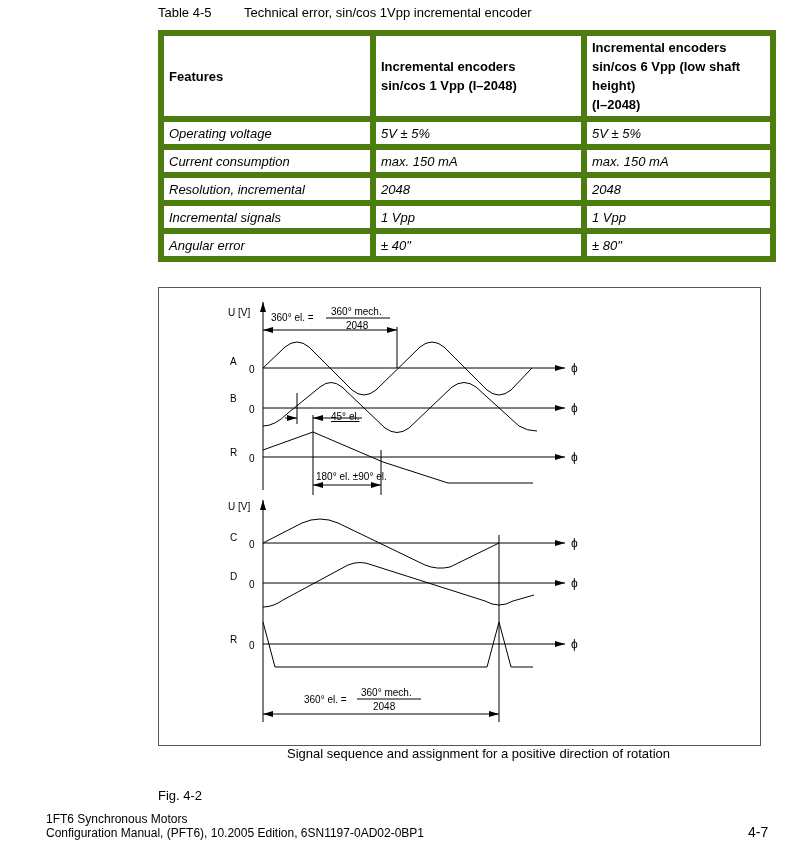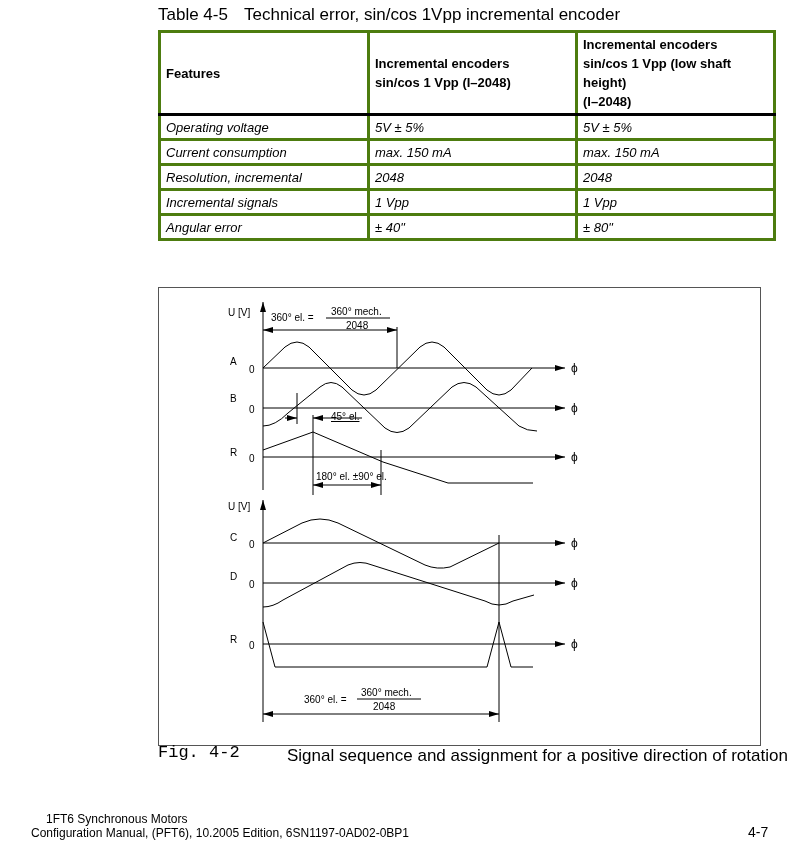--- a/index.html
+++ b/index.html
@@ -1,20 +1,20 @@
 <!DOCTYPE html>
 <html><head>
 <meta charset="utf-8">
 <style>
   html,body{margin:0;padding:0;background:#fff;}
   body{width:793px;height:844px;position:relative;font-family:"Liberation Sans",sans-serif;color:#000;overflow:hidden;}
   .abs{position:absolute;}
-  .caption{font-size:17px;}
+  .caption{font-size:13px;}
   table.spec{position:absolute;left:158px;top:30px;width:618px;border-collapse:collapse;font-size:13px;}
-  table.spec td, table.spec th{border:3px solid #4d7c0f;padding:2px 5px;text-align:left;vertical-align:middle;}
+  table.spec td, table.spec th{border:6px solid #4d7c0f;padding:2px 5px;text-align:left;vertical-align:middle;}
   table.spec th{font-weight:bold;line-height:19px;padding:2px 5px;}
   table.spec thead tr{border-bottom:3px solid #000;}
   table.spec thead th{border-bottom:3px solid #000;}
   table.spec td{height:18px;font-style:italic;}
   .col1{width:196px;margin-top:10px;}
   .col2{width:195px;}
   svg text{font-family:"Liberation Sans",sans-serif;}
   .footer{font-size:12px;margin-left:16px;}
 </style>
 </head>
@@ -28,21 +28,21 @@
 <table class="spec">
   <thead>
     <tr style="height:80px;">
       <th class="col1"><span>Features</span></th>
       <th class="col2">
         <div>Incremental encoders</div>
         <div>sin/cos 1 Vpp (I–2048)</div>
       </th>
       <th>
         <div>Incremental encoders</div>
-        <div>sin/cos 1 Vpp (low shaft</div>
+        <div>sin/cos 6 Vpp (low shaft</div>
         <div>height)</div>
         <div>(I–2048)</div>
       </th>
     </tr>
   </thead>
   <tbody>
     <tr>
       <td>Operating voltage</td>
       <td>5V ± 5%</td>
       <td>5V ± 5%</td>
@@ -152,18 +152,18 @@
     <text x="249" y="649">0</text>
     <text x="571" y="547" font-size="12">ϕ</text>
     <text x="571" y="587" font-size="12">ϕ</text>
     <text x="571" y="648" font-size="12">ϕ</text>
     <text x="304" y="703">360° el. =</text>
     <text x="361" y="696">360° mech.</text>
     <text x="373" y="710">2048</text>
   </g>
 </svg>
 
-<div class="abs caption" style="left:158px;top:743px;font-family:Liberation Mono, monospace;">Fig. 4-2</div>
+<div class="abs caption" style="left:158px;top:788px;">Fig. 4-2</div>
 <div class="abs caption" style="left:287px;top:746px;white-space:nowrap;">Signal sequence and assignment for a positive direction of rotation</div>
 
 <div class="abs footer" style="left:30px;top:812px;">1FT6 Synchronous Motors</div>
-<div class="abs footer" style="left:15px;top:826px;white-space:nowrap;">Configuration Manual, (PFT6), 10.2005 Edition, 6SN1197-0AD02-0BP1</div>
+<div class="abs footer" style="left:30px;top:826px;white-space:nowrap;">Configuration Manual, (PFT6), 10.2005 Edition, 6SN1197-0AD02-0BP1</div>
 <div class="abs" style="left:748px;top:824px;font-size:14px;">4-7</div>
 
 </body></html>

